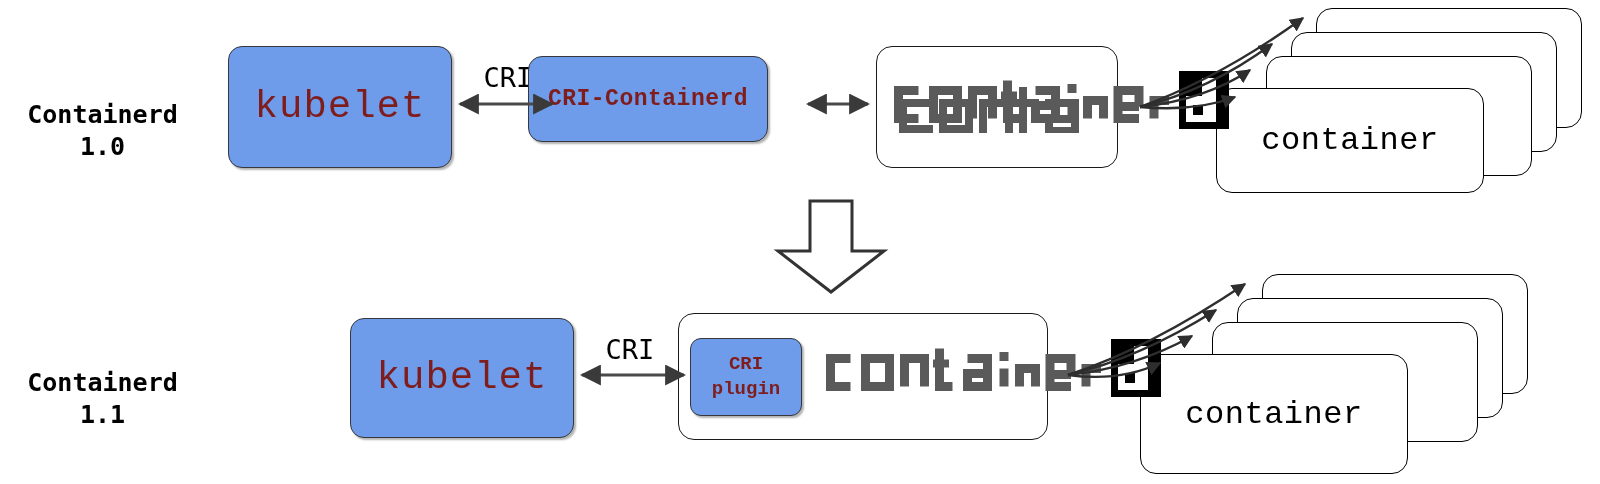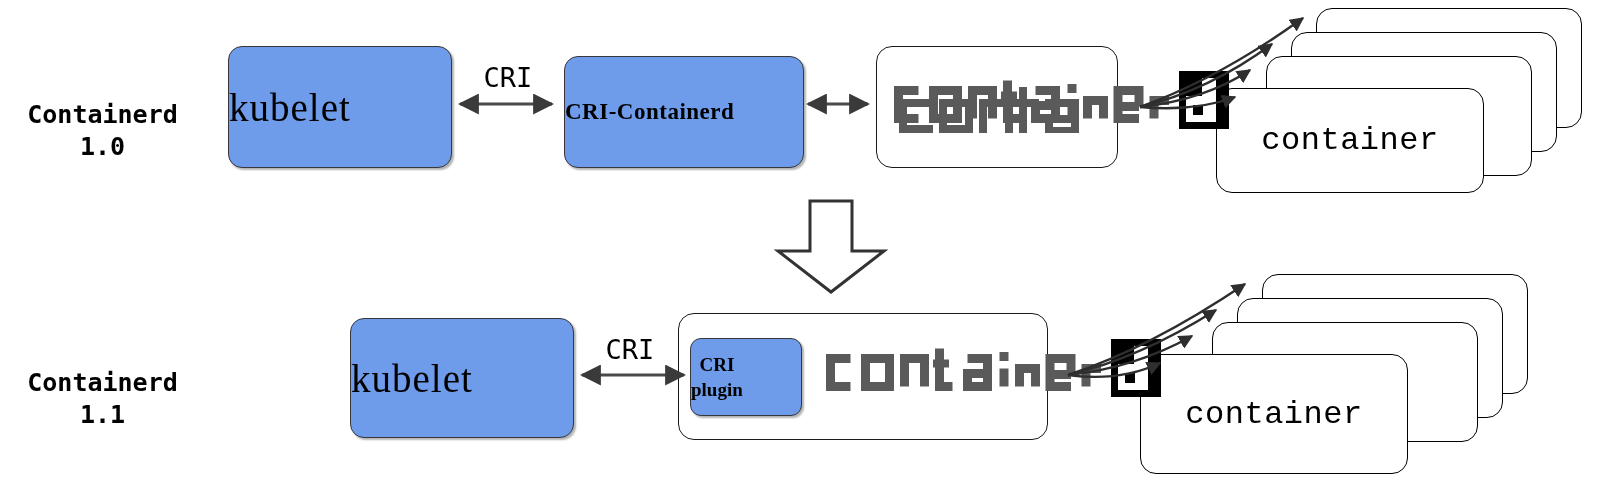--- a/index.html
+++ b/index.html
@@ -33,23 +33,23 @@
   }
 
   
   .blue-box {
     background: #6e9ceb;
     border: 1.6px solid #37373c;
     border-radius: 14px;
     box-sizing: border-box;
     display: flex;
     align-items: center;
-    justify-content: flex-start;
-    color: #000000;
-    font-family: Liberation Serif, serif;
+    justify-content: center;
+    color: #7f1d1d;
+    font-family: Liberation Mono, monospace;
     text-align: center;
     box-shadow: 2px 2px 2px rgba(0,0,0,0.30);
   }
   .blue-box.kubelet { font-size: 39px; letter-spacing: 1px; }
   .blue-box.cri-containerd { font-size: 23px; font-weight: bold; letter-spacing: 0.5px; }
   .blue-box.cri-plugin {
     font-size: 19px;
     font-weight: bold;
     line-height: 25px;
     white-space: pre-line;
@@ -104,21 +104,21 @@
 
   <div class="abs row-label" style="left:0px; top:82px; width:205px;">Containerd
 1.0</div>
 
   <div class="abs blue-box kubelet" style="left:228px; top:46px; width:224px; height:122px;">
     <span>kubelet</span>
   </div>
 
   <div class="abs cri-label" style="left:458px; top:62px; width:100px;">CRI</div>
 
-  <div class="abs blue-box cri-containerd" style="left:564px; top:56px; width:240px; height:112px;">
+  <div class="abs blue-box cri-containerd" style="left:528px; top:56px; width:240px; height:86px;">
     <span>CRI-Containerd</span>
   </div>
 
   <div class="abs white-box" style="left:876px; top:46px; width:242px; height:122px;">
     <div class="cd-logo abs" style="left:20px; top:34px;">
       <svg width="205" height="56" viewBox="0 0 205 56" aria-hidden="true">
         <g fill="#5a5a5a">
 
           <path d="M2,18 h34 v8 h-26 v18 h26 v8 h-34 z"></path>
 

